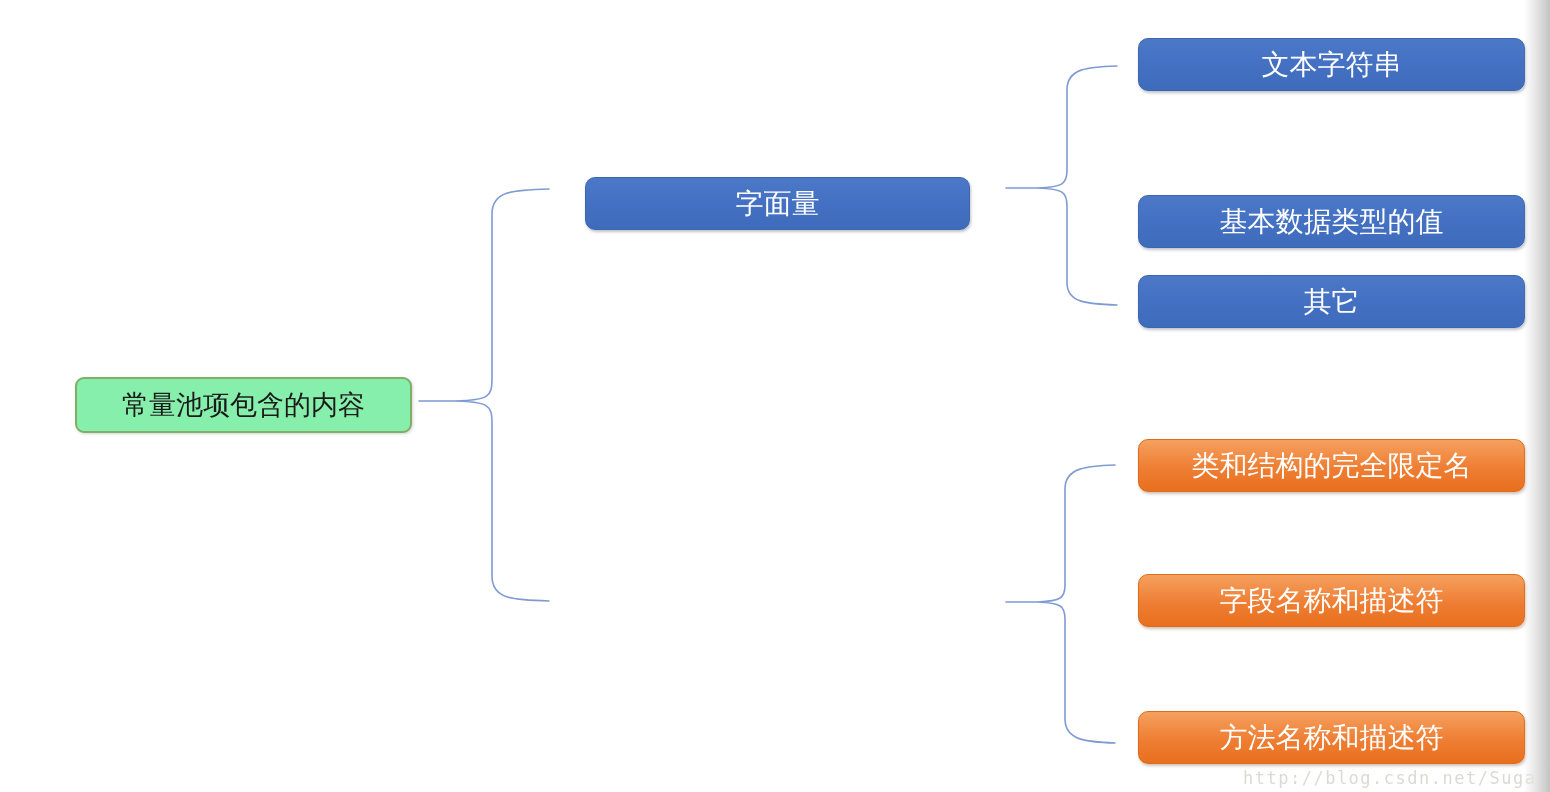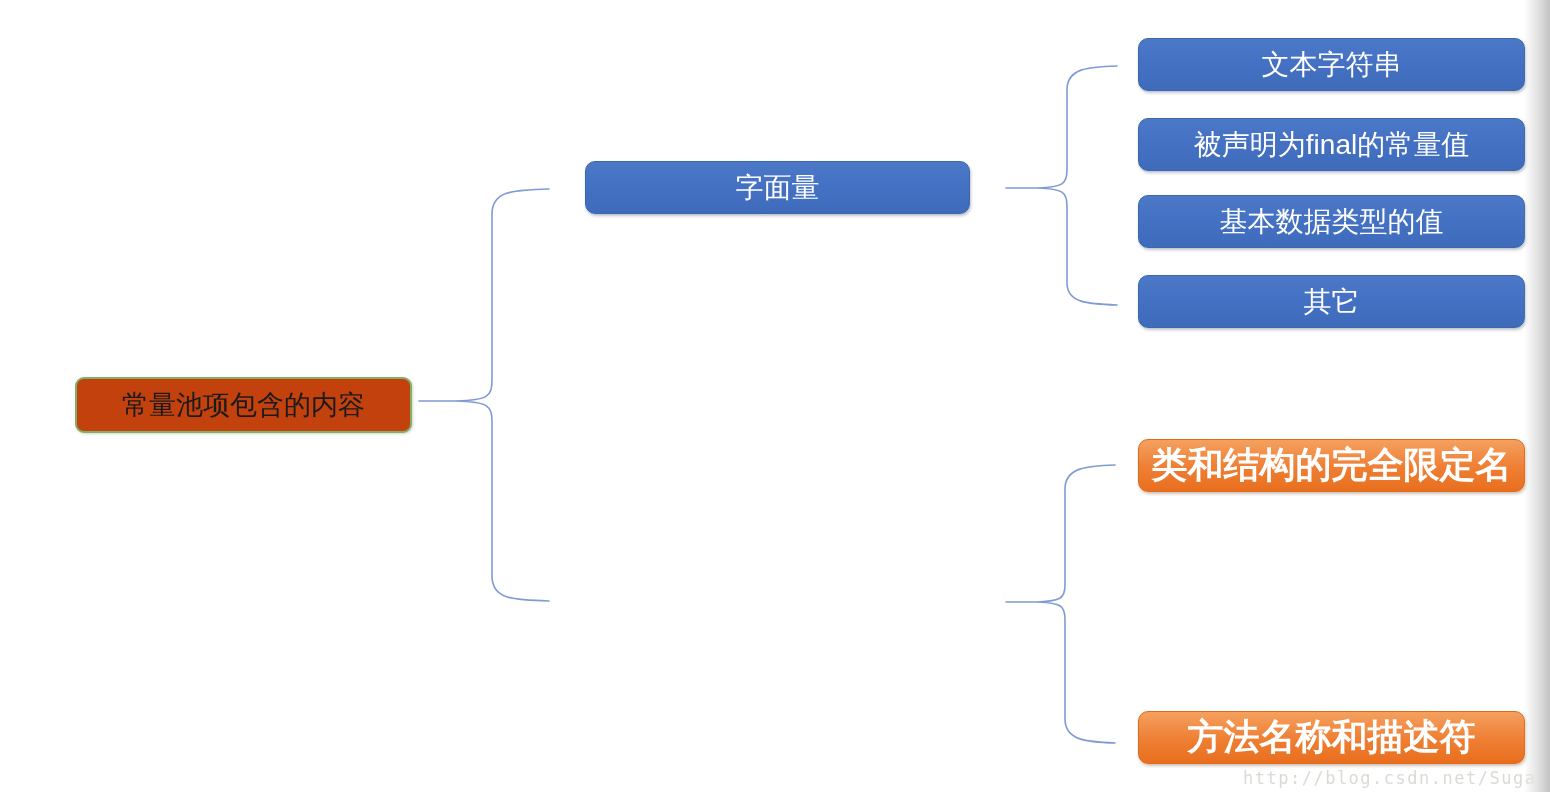--- a/index.html
+++ b/index.html
@@ -13,44 +13,43 @@
   .node{
     position:absolute;
     display:flex;align-items:center;justify-content:center;
     text-align:center;
     border-radius:10px;
     box-sizing:border-box;
     white-space:nowrap;
   }
   .node-root{
     left:75px;top:377px;width:337px;height:56px;
-    background:#c2410c;
+    background:#86efac;
     border:2px solid #84ad68;
     border-radius:9px;
     color:#1a1a1a;
     font-size:27px;
     box-shadow:1px 1px 3px rgba(120,140,120,.35);
   }
   .node-blue{
     background:linear-gradient(180deg,#4c78c7 0%,#4471c3 45%,#3f6bbb 100%);
     border:1.5px solid #3c66ae;
     color:#ffffff;
     font-size:28px;
     box-shadow:1px 2px 3px rgba(110,120,140,.45);
   }
   .node-orange{
     background:linear-gradient(180deg,#f5a05f 0%,#ee7e33 55%,#e96f1e 100%);
     border:1.5px solid #dd6c1a;
     color:#ffffff;
-    font-size:36px;
+    font-size:28px;
     box-shadow:1px 2px 3px rgba(150,120,100,.45);
-    font-weight:bold;
   }
   .branch{left:585px;width:385px;height:53px;}
-  .b-literal{top:161px;}
+  .b-literal{top:177px;}
   .b-symref{top:575px;}
   .leaf{left:1138px;width:387px;height:53px;}
   .l-1{top:38px;}
   .l-2{top:118px;}
   .l-3{top:195px;}
   .l-4{top:275px;}
   .l-5{top:439px;}
   .l-6{top:574px;}
   .l-7{top:711px;}
   #connectors{position:absolute;left:0;top:0;width:1550px;height:792px;pointer-events:none;}
@@ -83,24 +82,24 @@
       <path d="M1115,465 C1088,466 1065,467 1065,489 L1065,585 C1065,598 1061,601 1038,602 C1061,603 1065,606 1065,619 L1065,719 C1065,741 1088,742 1115,743"></path>
       <path d="M1006,602 L1038,602"></path>
     </g>
   </svg>
 
   <div class="node node-root">常量池项包含的内容</div>
 
   <div class="node node-blue branch b-literal">字面量</div>
 
   <div class="node node-blue leaf l-1">文本字符串</div>
-  <div class="node node-blue leaf l-2">被声明为final的常量值</div>
   <div class="node node-blue leaf l-4">其它</div>
   <div class="node node-blue leaf l-3">基本数据类型的值</div>
 
   <div class="node node-orange leaf l-5">类和结构的完全限定名</div>
+  <div class="node node-orange leaf l-6">字段名称和描述符</div>
   <div class="node node-orange leaf l-7">方法名称和描述符</div>
 
   <div class="watermark">http://blog.csdn.net/Sugar_Rainbow</div>
 
   <div class="page-edge"></div>
 
 </div>
 
 </body></html>

